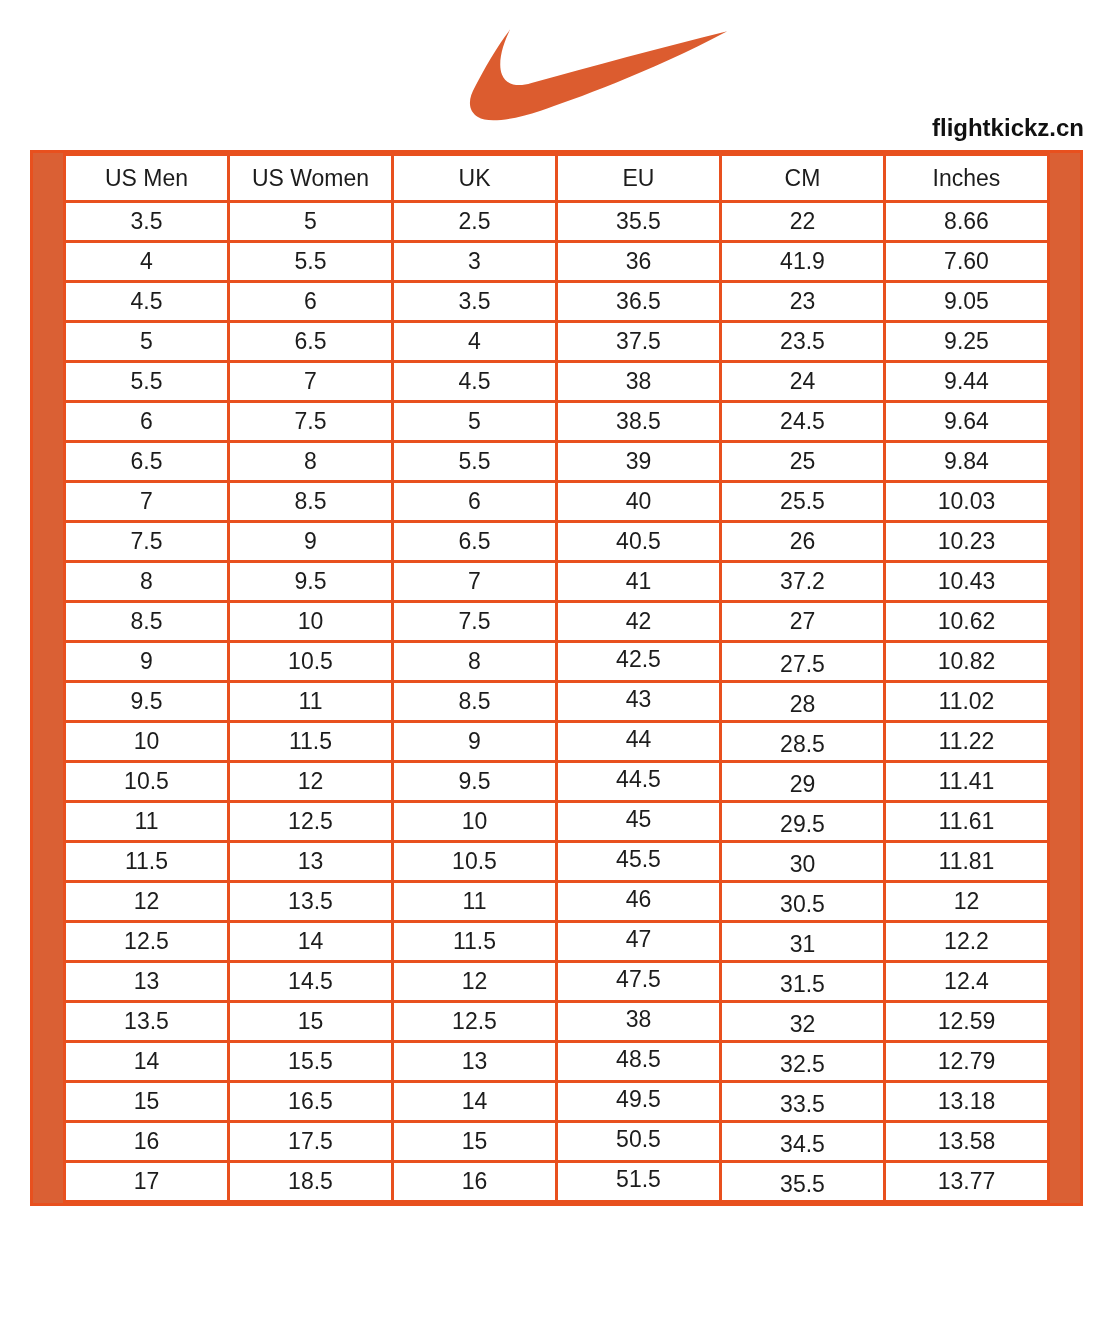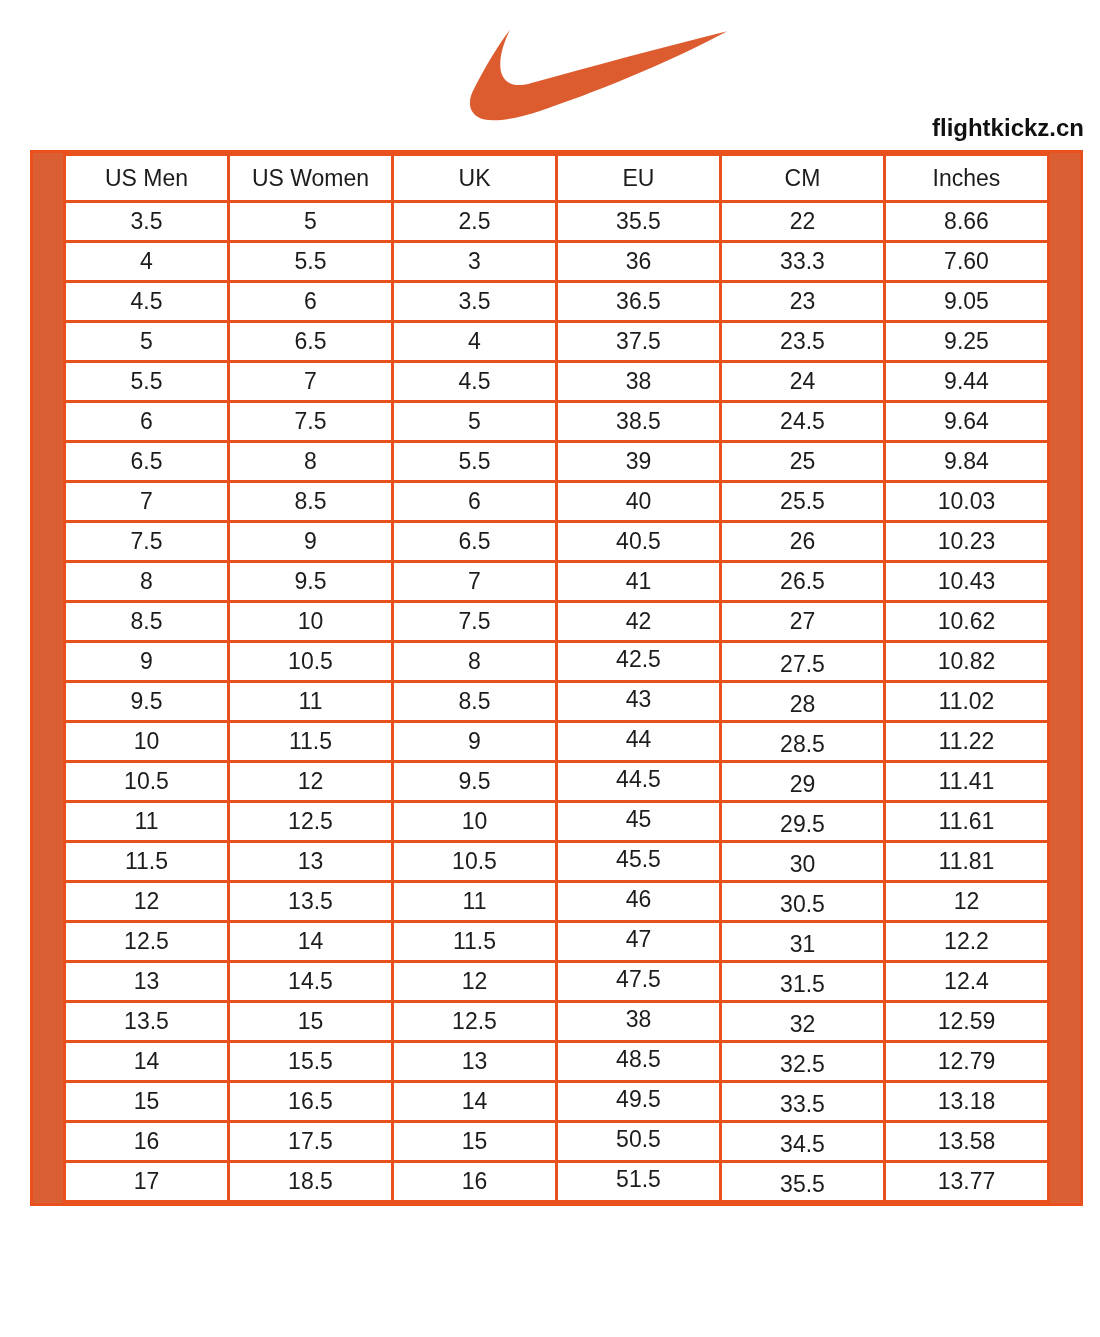--- a/index.html
+++ b/index.html
@@ -105,21 +105,21 @@
           <td>2.5</td>
           <td>35.5</td>
           <td>22</td>
           <td>8.66</td>
         </tr>
         <tr>
           <td>4</td>
           <td>5.5</td>
           <td>3</td>
           <td>36</td>
-          <td>33.3</td>
+          <td>41.9</td>
           <td>7.60</td>
         </tr>
         <tr>
           <td>4.5</td>
           <td>6</td>
           <td>3.5</td>
           <td>36.5</td>
           <td>23</td>
           <td>9.05</td>
         </tr>
@@ -169,21 +169,21 @@
           <td>6.5</td>
           <td>40.5</td>
           <td>26</td>
           <td>10.23</td>
         </tr>
         <tr>
           <td>8</td>
           <td>9.5</td>
           <td>7</td>
           <td>41</td>
-          <td>26.5</td>
+          <td>37.2</td>
           <td>10.43</td>
         </tr>
         <tr>
           <td>8.5</td>
           <td>10</td>
           <td>7.5</td>
           <td>42</td>
           <td>27</td>
           <td>10.62</td>
         </tr>

